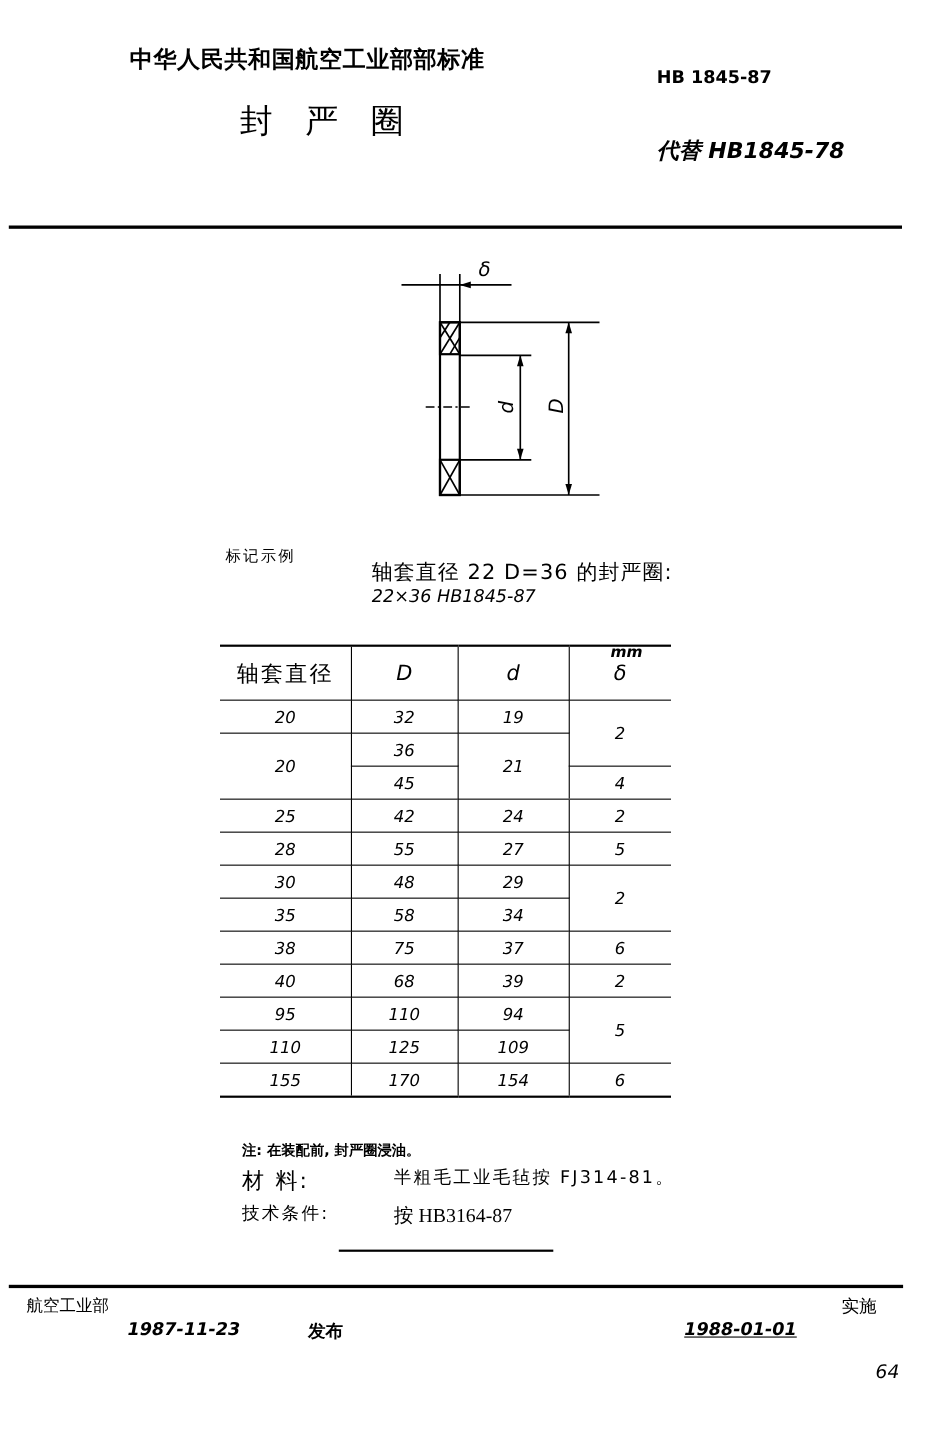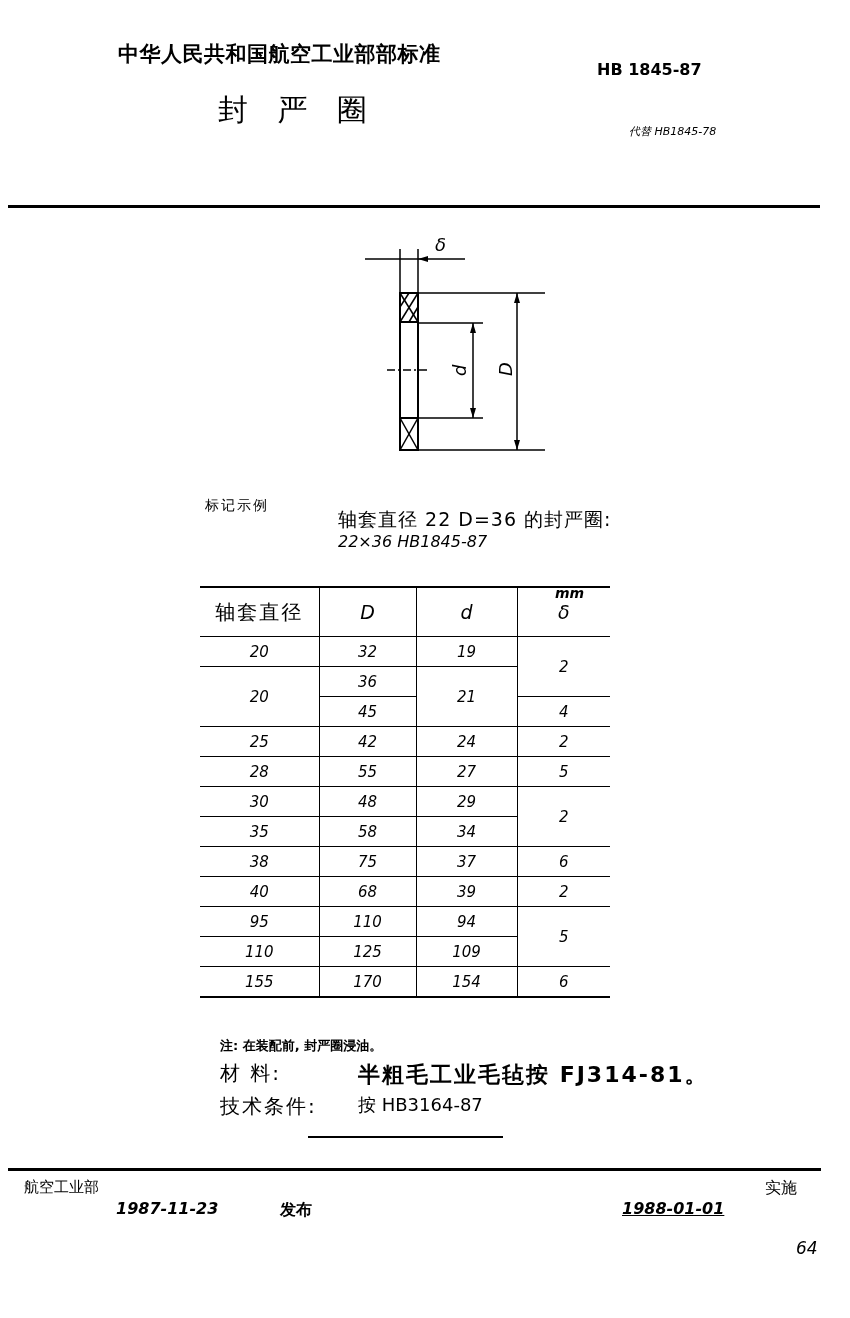--- a/index.html
+++ b/index.html
@@ -20,21 +20,21 @@
   table.spec tr:last-child td { border-bottom:2px solid #000; }
 </style>
 </head>
 <body>
 
 <div class="abs bold" style="left:118px;top:18px;font-size:21px;letter-spacing:0.5px;">中华人民共和国航空工业部部标准</div>
 <div class="abs" style="left:597px;top:60px;font-size:16px;">
   <span class="bold">HB 1845-87</span>
 </div>
 <div class="abs" style="left:218px;top:90px;font-size:30px;letter-spacing:10px;">封 严 圈</div>
-<div class="abs it" style="left:629px;top:124px;font-size:11px;">代替 HB1845-78</div>
+<div class="abs it" style="left:597px;top:124px;font-size:20px;font-weight:bold;">代替 HB1845-78</div>
 <div class="hr" style="left:8px;top:205px;width:812px;height:3px;"></div>
 
 <svg class="abs" style="left:355px;top:235px;" width="200" height="220" viewBox="0 0 200 220">
   <g stroke="#000" fill="none" stroke-width="1.5">
 
     <line x1="10" y1="24" x2="110" y2="24"></line>
     <line x1="45" y1="14" x2="45" y2="58"></line>
     <line x1="63" y1="14" x2="63" y2="58"></line>
 
     <rect x="45" y="58" width="18" height="157" stroke-width="2"></rect>
@@ -153,23 +153,23 @@
     <td>155</td>
     <td>170</td>
     <td>154</td>
     <td>6</td>
   </tr>
 </tbody>
   </table>
 
 <div class="abs bold" style="left:220px;top:1015px;font-size:13px;">注: 在装配前, 封严圈浸油。</div>
 <div class="abs" style="left:220px;top:1060px;font-size:20px;letter-spacing:2px;">材    料:</div>
-<div class="abs" style="left:358px;top:1060px;font-size:22px;letter-spacing:2px;font-weight:bold;">半粗毛工业毛毡按 FJ314-81。</div>
-<div class="abs" style="left:220px;top:1093px;font-size:20px;letter-spacing:2px;">技术条件:</div>
-<div class="abs" style="left:358px;top:1093px;font-size:18px;">按 HB3164-87</div>
+<div class="abs" style="left:358px;top:1060px;font-size:16px;letter-spacing:2px;">半粗毛工业毛毡按 FJ314-81。</div>
+<div class="abs" style="left:220px;top:1093px;font-size:16px;letter-spacing:2px;">技术条件:</div>
+<div class="abs" style="left:358px;top:1093px;font-size:18px;font-family:Liberation Serif, serif;">按 HB3164-87</div>
 <div class="hr" style="left:308px;top:1136px;width:195px;height:2px;"></div>
 
 <div class="hr" style="left:8px;top:1168px;width:813px;height:3px;"></div>
 <div class="abs" style="left:24px;top:1178px;font-size:15px;">航空工业部</div>
 <div class="abs bold it" style="left:116px;top:1177px;font-size:16px;">1987-11-23</div>
 <div class="abs bold" style="left:280px;top:1178px;font-size:16px;">发布</div>
 <div class="abs it bold" style="left:622px;top:1177px;font-size:16px;text-decoration:underline;">1988-01-01</div>
 <div class="abs" style="left:765px;top:1178px;font-size:16px;">实施</div>
 <div class="abs it" style="left:796px;top:1238px;font-size:17px;">64</div>
 

